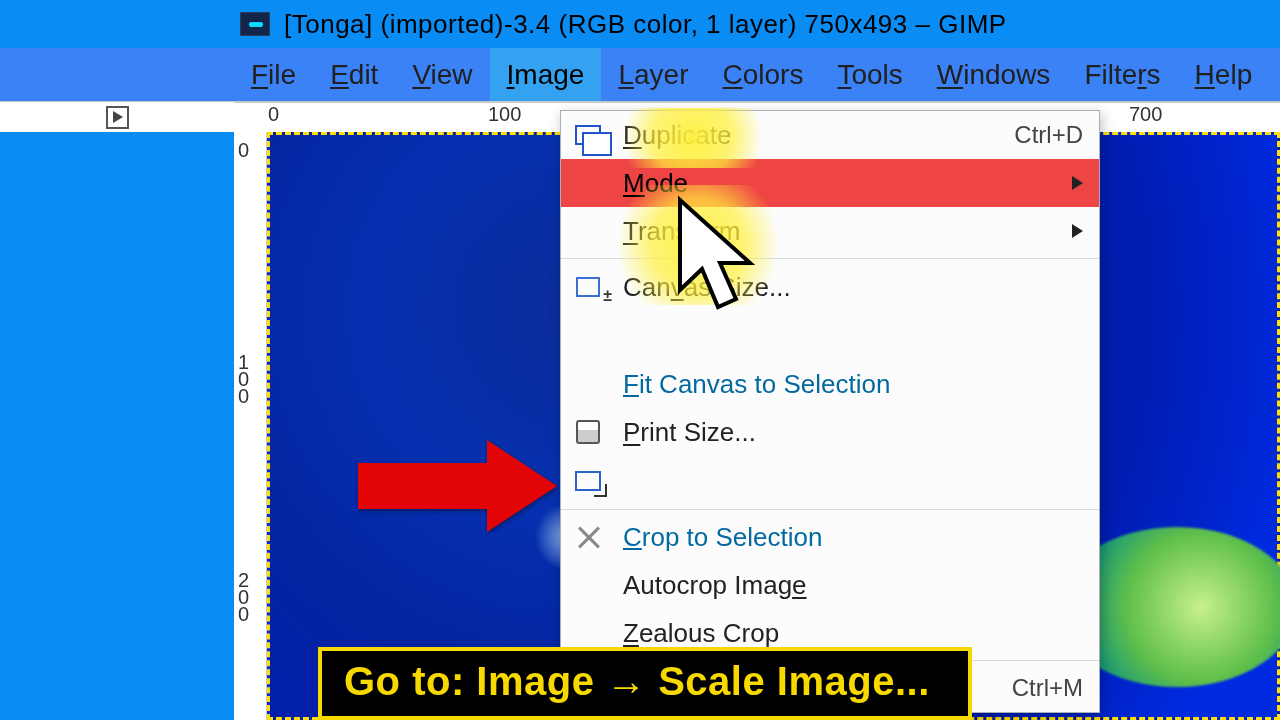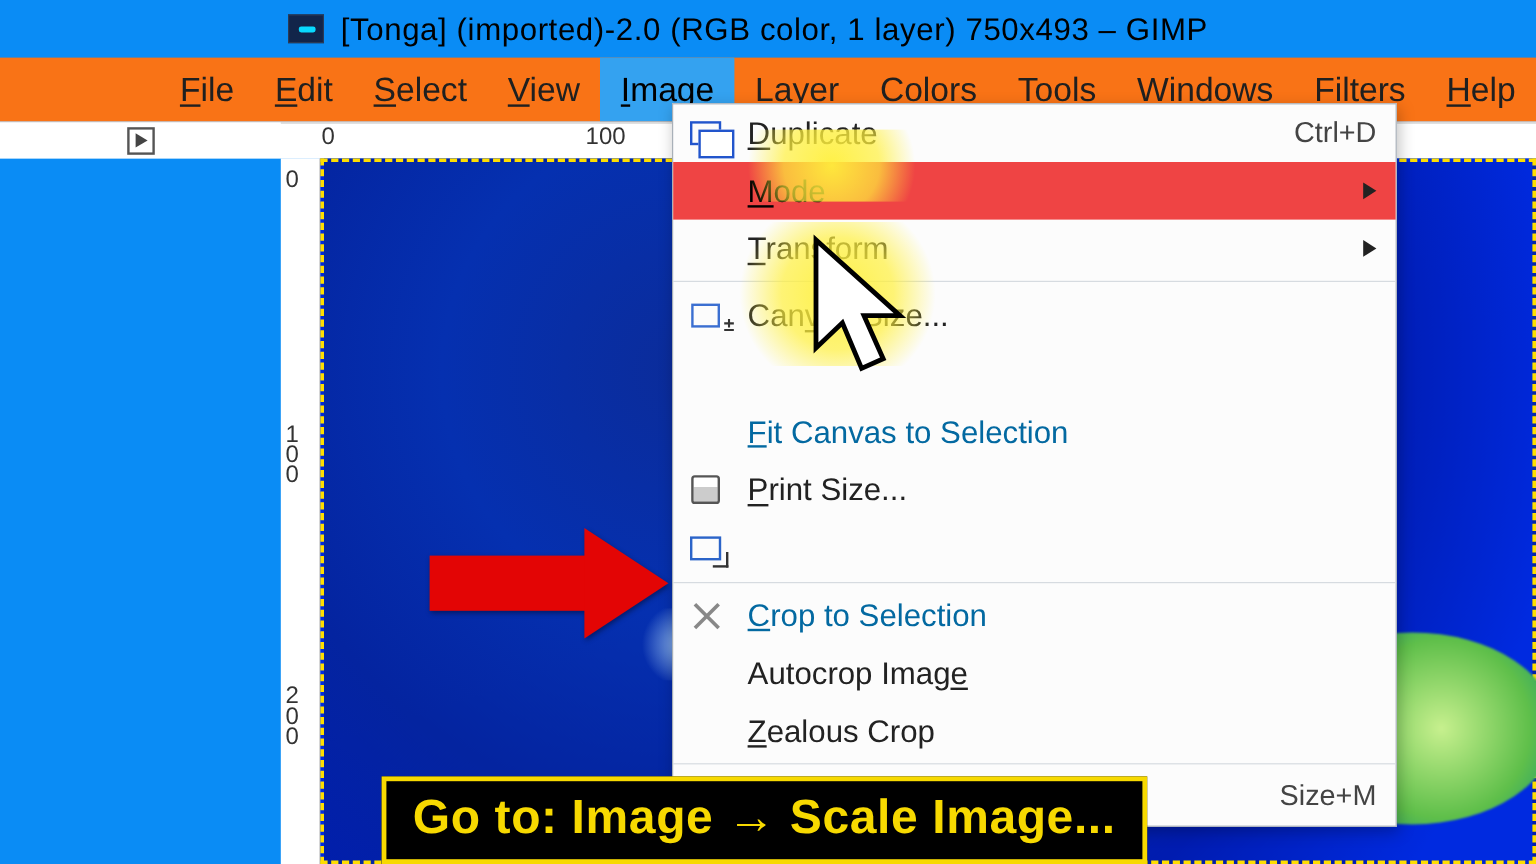--- a/index.html
+++ b/index.html
@@ -3,21 +3,21 @@
 <meta charset="utf-8">
 <style>
   * { margin: 0; padding: 0; box-sizing: border-box; font-family: "Segoe UI", Tahoma, sans-serif; }
   body { width: 1280px; height: 720px; overflow: hidden; background: #0a8cf5; position: relative; }
 
   .titlebar { height: 48px; background: #0a8cf5; display: flex; align-items: center; padding: 0 10px; }
   .titlebar .icon-box { width: 30px; height: 24px; background: #12254a; border: 1px solid #2b3a55; position: relative; margin-left: 230px; }
   .titlebar .icon-box::after { content: ""; position: absolute; left: 8px; top: 9px; width: 14px; height: 5px; background: #08d9ff; border-radius: 2px; }
   .titlebar .title-text { color: #000; font-size: 26px; margin-left: 14px; letter-spacing: 0.5px; }
 
-  .menubar { height: 54px; background: #f97316; display: flex; align-items: stretch; border-bottom: 1px solid #c0c8d0; }
+  .menubar { height: 54px; background: #3b82f6; display: flex; align-items: stretch; border-bottom: 1px solid #c0c8d0; }
   .menubar-spacer { width: 234px; }
   .menu-item { padding: 0 17px; font-size: 28px; color: #202020; display: flex; align-items: center; cursor: pointer; }
   .menu-item.open { background: #34a2f0; color: #000; align-items: center; }
   .ul { text-decoration: underline; text-decoration-thickness: 2px; text-underline-offset: 3px; }
 
   .ruler-strip { height: 30px; background: #fff; position: relative; display: flex; }
   .ruler-left-gap { width: 234px; background: #fff; display: flex; align-items: center; justify-content: center; }
   .play-btn { width: 23px; height: 23px; border: 2px solid #555; display: flex; align-items: center; justify-content: center; }
   .play-tri { width: 0; height: 0; border-left: 10px solid #444; border-top: 6px solid transparent; border-bottom: 6px solid transparent; margin-left: 2px; }
   .hruler { flex: 1; position: relative; background: #fff; border-top: 1px solid #ccc; }
@@ -28,21 +28,21 @@
   .vtick { position: absolute; left: 4px; font-size: 20px; color: #333; line-height: 0.85; }
   .canvas-pane { flex: 1; position: relative; }
   .image-area { position: absolute; left: 0; top: 0; right: 0; bottom: 0;
                 background: radial-gradient(circle at 30% 30%, #0b2c9a 0%, #0530b0 25%, #0424a0 45%, #001cb0 70%, #002ae0 90%);
                 border: 3px dashed #ffde00; }
   .island { position: absolute; right: -20px; bottom: 30px; width: 240px; height: 160px;
             background: radial-gradient(circle at 60% 50%, #c7f08e 0%, #5fbf4a 45%, #0d927e 75%, transparent 85%); border-radius: 50%; filter: blur(1px);}
   .wave { position: absolute; left: 260px; bottom: 150px; width: 80px; height: 60px; background: radial-gradient(circle, rgba(190,230,255,0.8) 0%, transparent 70%);}
 
   
-  .dropdown { position: absolute; left: 560px; top: 86px; width: 604px; background: #fcfcfc;
+  .dropdown { position: absolute; left: 560px; top: 110px; width: 540px; background: #fcfcfc;
               border: 1px solid #a8b0b8; box-shadow: 2px 4px 12px rgba(0,0,0,0.25); z-index: 10; }
   .dd-row { display: flex; align-items: center; height: 48px; padding: 0 16px 0 10px; font-size: 26px; color: #222; position: relative; }
   .dd-row.tall { height: 50px; }
   .dd-row.highlight { background: #ef4444; color: #000; }
   .dd-row.disabled { color: #0369a1; }
   .dd-icon { width: 34px; height: 30px; margin-right: 18px; display: flex; align-items: center; justify-content: center; }
   .dd-label { flex: 1; }
   .dd-shortcut { color: #444; font-size: 24px; }
   .dd-sub { position: absolute; right: 16px; width: 0; height: 0; border-left: 11px solid #222; border-top: 7px solid transparent; border-bottom: 7px solid transparent; }
   .dd-sep { height: 1px; background: #d6dbe0; margin: 3px 0; }
@@ -51,52 +51,49 @@
                  background: radial-gradient(circle, rgba(255,240,60,0.95) 0%, rgba(255,240,60,0.7) 40%, rgba(255,240,60,0) 70%);
                  z-index: 15; }
 
   .cursor-arr { position: absolute; z-index: 25; }
 
   .red-arrow { position: absolute; z-index: 30; left: 358px; top: 440px; display:flex; align-items:center; filter: drop-shadow(1px 2px 2px rgba(0,0,0,0.4));}
   .ra-shaft { width: 130px; height: 46px; background: #e30505; }
   .ra-head { width: 0; height: 0; border-left: 70px solid #e30505; border-top: 46px solid transparent; border-bottom: 46px solid transparent; margin-left:-1px; }
 
   .caption { position: absolute; left: 318px; bottom: 0px; z-index: 40;
-             background: #000; border: 4px solid #f7d900; padding: 8px 22px 12px 22px;
+             background: #000; border: 4px solid #f7d900; padding: 8px 38px 12px 22px;
              color: #f7d900; font-size: 40px; font-weight: bold; letter-spacing: 0.5px; }
 
   .icon-dup { width:26px; height:20px; border:2px solid #2255cc; position:relative; }
   .icon-dup::after { content:""; position:absolute; left:5px; top:5px; width:26px; height:20px; border:2px solid #2255cc; background:#fff;}
   .icon-canvsz { width:24px; height:20px; border:2px solid #3b6fd1; position:relative;}
   .icon-canvsz::after{content:"±"; position:absolute; right:-14px; bottom:-10px; font-size:16px; color:#333; font-weight:bold;}
   .icon-print { width:24px; height:24px; border:2px solid #555; border-radius:3px; position:relative; background:linear-gradient(#fff 40%, #ccc 40%);}
   .icon-scale { width:26px; height:20px; border:2px solid #2b64c9; position:relative;}
   .icon-scale::after{content:""; position:absolute; right:-8px; bottom:-8px; width:11px; height:11px; border-right:2px solid #333; border-bottom:2px solid #333; transform:rotate(0deg);}
   .icon-crop { width:26px; height:22px; position:relative;}
   .icon-crop::before{content:""; position:absolute; width:28px; height:3px; background:#888; top:10px; transform:rotate(45deg);}
   .icon-crop::after{content:""; position:absolute; width:28px; height:3px; background:#888; top:10px; transform:rotate(-45deg);}
 </style>
 </head>
 <body>
 
 <div class="titlebar">
   <div class="icon-box"></div>
-  <div class="title-text">[Tonga] (imported)-2.0 (RGB color, 1 layer) 750x493 – GIMP</div>
+  <div class="title-text">[Tonga] (imported)-3.4 (RGB color, 1 layer) 750x493 – GIMP</div>
 </div>
 
 <div class="menubar">
   <div class="menubar-spacer"></div>
   <div class="menu-item">
       <span><span class="ul">F</span><span></span>ile</span>
     </div>
   <div class="menu-item">
       <span><span class="ul">E</span>dit</span>
-    </div>
-  <div class="menu-item">
-      <span><span class="ul">S</span>elect</span>
     </div>
   <div class="menu-item">
       <span><span class="ul">V</span>iew</span>
     </div>
   <div class="menu-item open">
       <span><span class="ul">I</span>mage</span>
     </div>
   <div class="menu-item">
       <span><span class="ul">L</span>ayer</span>
     </div>
@@ -199,21 +196,21 @@
     <div class="dd-label">Autocrop Imag<span class="ul">e</span></div>
   </div>
   <div class="dd-row">
     <div class="dd-icon"></div>
     <div class="dd-label"><span class="ul">Z</span>ealous Crop</div>
   </div>
   <div class="dd-sep"></div>
   <div class="dd-row">
     <div class="dd-icon"></div>
     <div class="dd-label"></div>
-    <div class="dd-shortcut">Size+M</div>
+    <div class="dd-shortcut">Ctrl+M</div>
   </div>
 </div>
 
 <div class="yellow-glow" style="left:598px; top:108px; width:190px; height:60px;"></div>
 <div class="yellow-glow" style="left:598px; top:185px; width:200px; height:120px;"></div>
 
 <svg class="cursor-arr" style="left:670px; top:195px;" width="100" height="130" viewBox="0 0 100 130">
   <polygon points="10,5 10,95 32,74 48,112 66,104 50,68 80,68" fill="#ffffff" stroke="#000" stroke-width="4"></polygon>
 </svg>
 

